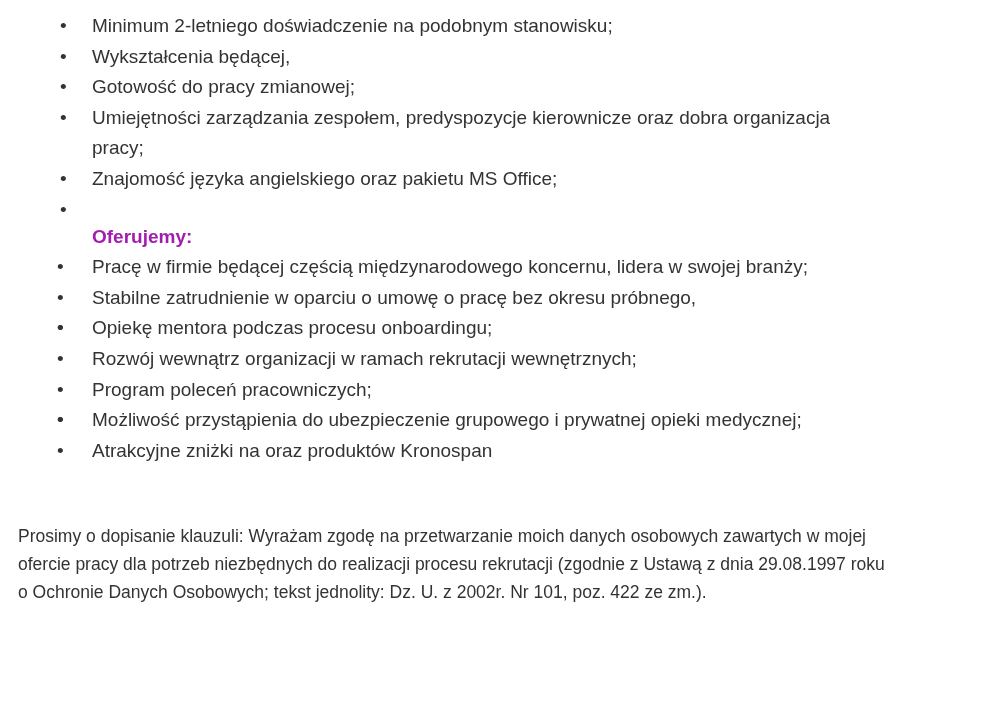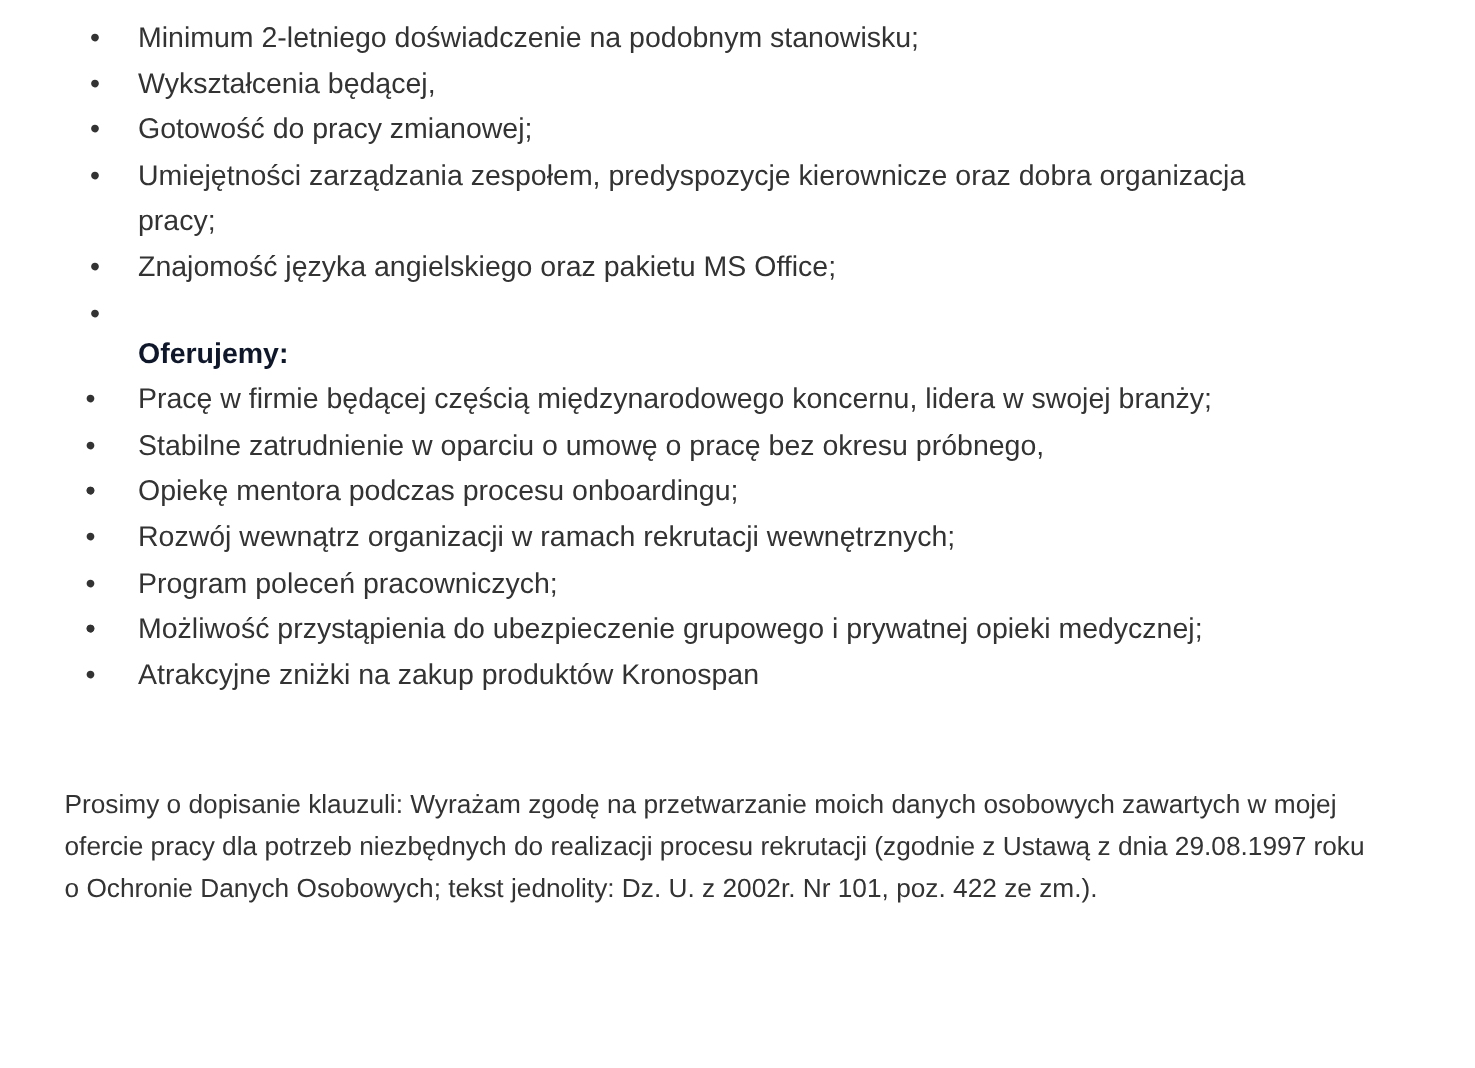--- a/index.html
+++ b/index.html
@@ -36,28 +36,28 @@
     top: 0;
     font-size: 19px;
   }
   .list1 .bullet { left: 60px; }
   .list2 .bullet { left: 57px; }
   .offer-heading {
     margin: 27px 0 0 92px;
     font-size: 19px;
     line-height: 30.6px;
     font-weight: bold;
-    color: #0f172a;
+    color: #a21caf;
   }
   .clause {
     margin: 56px 0 0 18px;
     font-size: 17.5px;
     line-height: 28px;
   }
-  .clause div { white-space: nowrap; margin-left: 25px; }
+  .clause div { white-space: nowrap; }
 </style>
 </head>
 <body>
 
 <div class="page">
 
   <ul class="blist list1">
     <li>
       <span class="bullet">•</span>
       <span>Minimum 2-letniego doświadczenie na podobnym stanowisku;</span>
@@ -111,21 +111,21 @@
     </li>
     <li>
       <span class="bullet">•</span>
     </li>
     <li>
       <span class="bullet">•</span>
       <span>Możliwość przystąpienia do ubezpieczenie grupowego i prywatnej opieki medycznej;</span>
     </li>
     <li>
       <span class="bullet">•</span>
-      <span>Atrakcyjne zniżki na zakup produktów Kronospan</span>
+      <span>Atrakcyjne zniżki na oraz produktów Kronospan</span>
     </li>
   </ul>
 
   <div class="clause">
     <div>Prosimy o dopisanie klauzuli: Wyrażam zgodę na przetwarzanie moich danych osobowych zawartych w mojej</div>
     <div>ofercie pracy dla potrzeb niezbędnych do realizacji procesu rekrutacji (zgodnie z Ustawą z dnia 29.08.1997 roku</div>
     <div>o Ochronie Danych Osobowych; tekst jednolity: Dz. U. z 2002r. Nr 101, poz. 422 ze zm.).</div>
   </div>
 
 </div>

